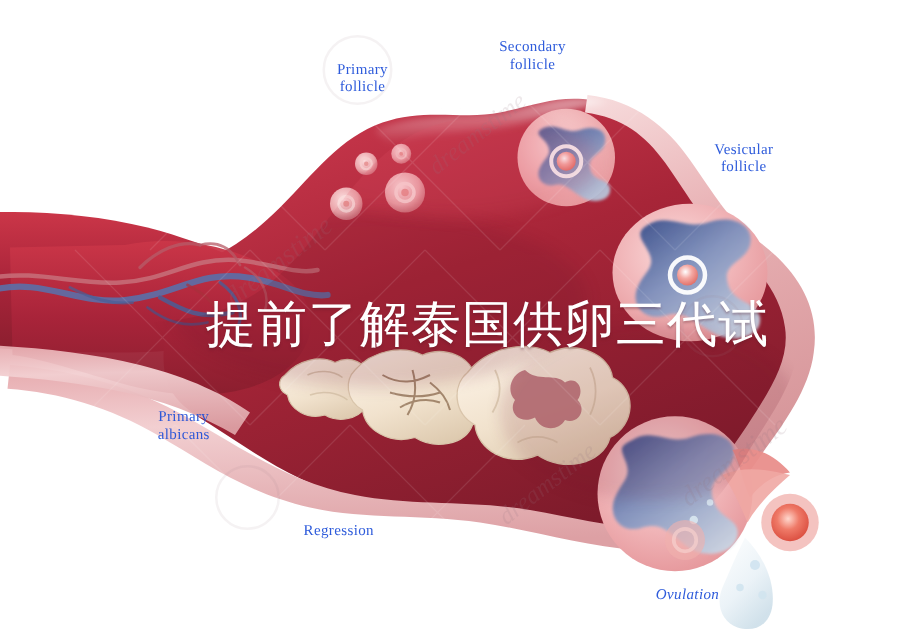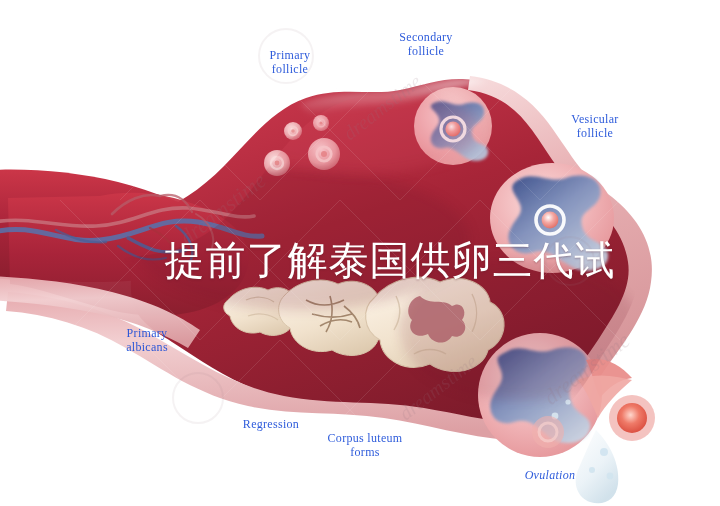--- a/index.html
+++ b/index.html
@@ -350,19 +350,17 @@
 
   <div class="label" style="left:255px;top:48px;width:70px;">Primary
 follicle</div>
   <div class="label" style="left:385px;top:30px;width:82px;">Secondary
 follicle</div>
   <div class="label" style="left:556px;top:96px;width:78px;margin-top:16px;">Vesicular
 follicle</div>
   <div class="label" style="left:112px;top:326px;width:70px;">Primary
 albicans</div>
   <div class="label" style="left:233px;top:396px;width:76px;margin-top:21px;">Regression</div>
-  <div class="label" style="left:315px;top:431px;width:100px;">Corpus luteum
-forms</div>
   <div class="label" style="left:512px;top:468px;width:76px;font-style:italic;">Ovulation</div>
 
   <div id="overlay-text">提前了解泰国供卵三代试</div>
 
 </div>
 
 </body></html>

